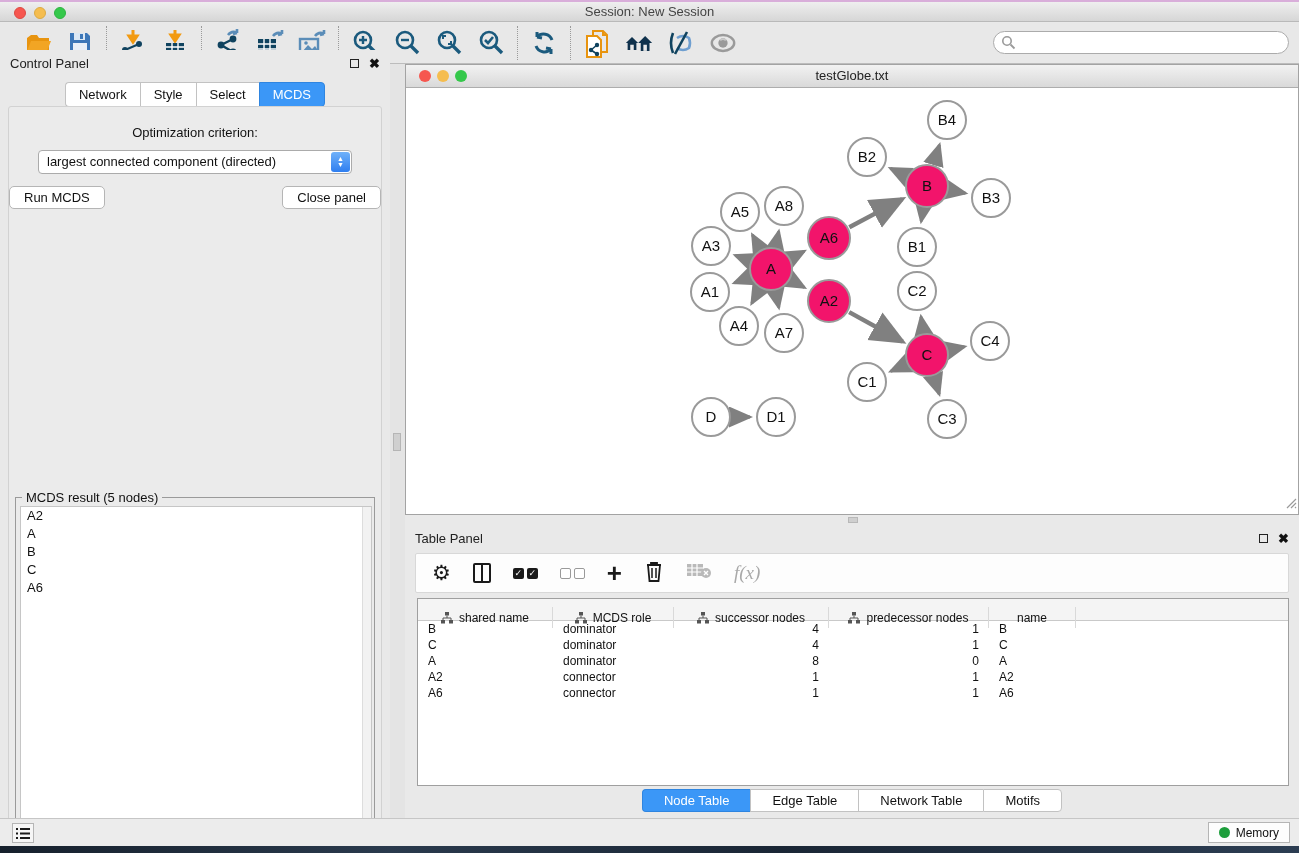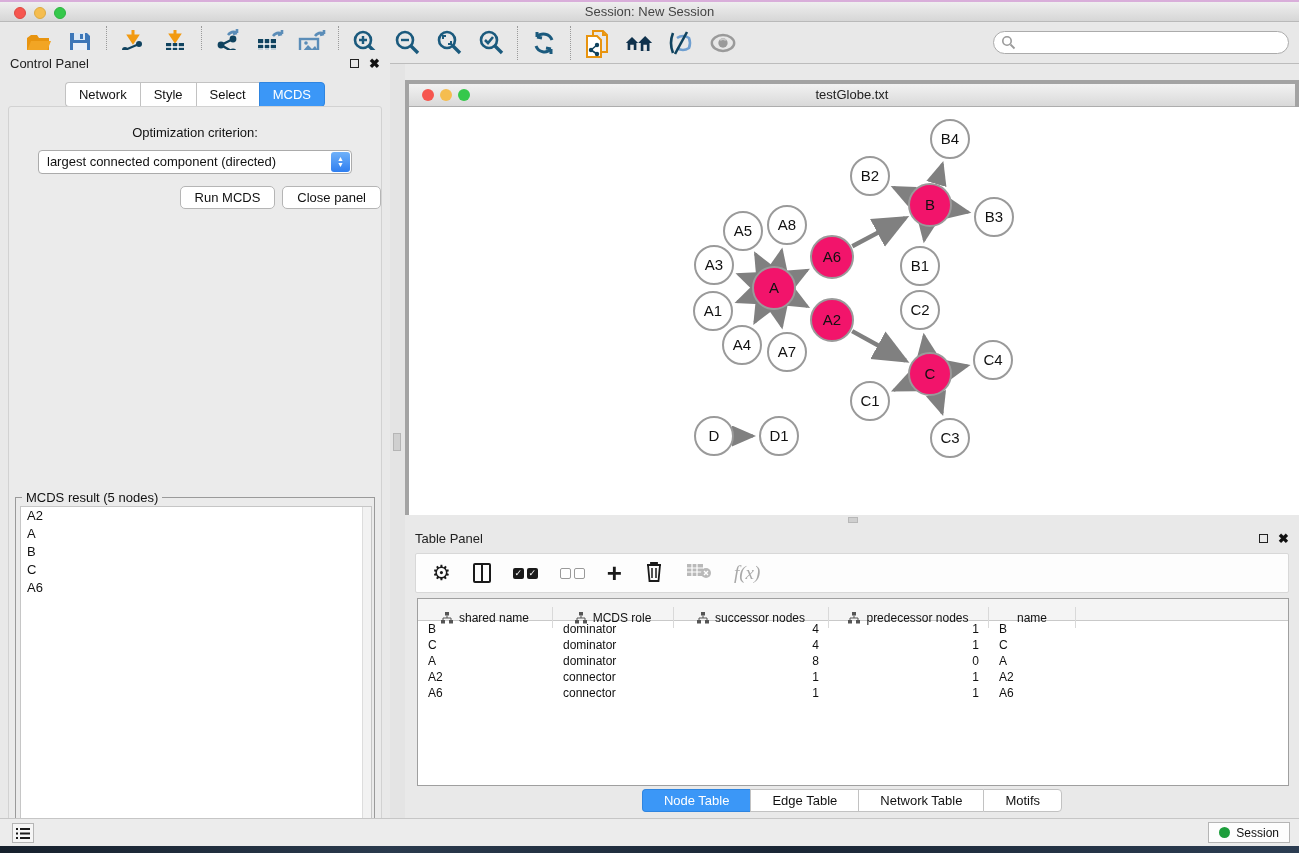--- a/index.html
+++ b/index.html
@@ -40,34 +40,34 @@
   .cp-tab:last-child { border-right:1px solid #c2c2c2; border-radius:0 4px 4px 0; }
   .cp-tab.active { background:#3b97f7; border-color:#2f85e0; color:#fff; }
   .cp-body { position:absolute; left:8px; top:56px; width:374px; height:748px; background:#ebebeb;
     border:1px solid #d2d2d2; border-radius:3px; height:744px; }
   .opt-label { text-align:center; font-size:13px; color:#111; margin-top:18px; }
   .dropdown { position:relative; margin:10px auto 0; width:314px; height:24px; background:#fff;
     border:1px solid #ababab; border-radius:4px; font-size:13px; line-height:22px; padding-left:8px; color:#111; cursor:pointer; }
   .dd-stepper { position:absolute; right:1px; top:1px; width:19px; height:20px; border-radius:3px;
     background:linear-gradient(#6fb1f9,#2e7ef0); display:flex; flex-direction:column; align-items:center; justify-content:center; }
   .dd-stepper span { color:#fff; font-size:7px; line-height:6px; }
-  .btn-row { display:flex; justify-content:flex-end; gap:7px; margin-top:12px; }
+  .btn-row { display:flex; justify-content:space-between; gap:7px; margin-top:12px; }
   .mac-btn { background:#fff; border:1px solid #b5b5b5; border-radius:5px; font-size:13px; padding:3px 14px; color:#111; cursor:pointer; }
   .result-box { position:absolute; left:6px; top:390px; width:360px; height:344px; border:1px solid #9a9a9a; }
   .result-legend { position:absolute; left:6px; top:-8px; background:#ebebeb; padding:0 4px; font-size:13px; color:#111; }
   .result-list { position:absolute; left:4px; top:8px; width:352px; height:332px; background:#fff;
     border:1px solid #c6c6c6; font-size:13px; overflow:hidden; }
   .result-list .item { padding:1px 6px; line-height:16px; color:#111; }
   .result-scroll { position:absolute; right:0; top:0; width:9px; height:100%; background:#f2f2f2; border-left:1px solid #ddd; }
   .cp-divider { position:absolute; left:390px; top:64px; width:15px; height:754px; background:#e4e4e4; }
   .cp-divider .grab { position:absolute; left:3px; top:369px; width:8px; height:18px; background:#cfcfcf; border:1px solid #b5b5b5; }
 
   
-  .net-frame { position:absolute; left:405px; top:80px; width:894px; height:451px;
-    border:4px solid #a3a3a3; background:#fff; }
+  .net-frame { position:absolute; left:405px; top:64px; width:894px; height:451px;
+    border:1px solid #a3a3a3; background:#fff; }
   .net-titlebar { height:23px; background:linear-gradient(#f2f2f2,#d9d9d9); border-bottom:1px solid #adadad; position:relative; }
   .net-titlebar .title { text-align:center; font-size:13px; color:#222; line-height:22px; }
   .ntl { position:absolute; top:5px; width:12px; height:12px; border-radius:50%; }
   .ntl.red{left:13px;background:#f6564f;} .ntl.yellow{left:31px;background:#f5bd4f;} .ntl.green{left:49px;background:#35c84b;}
   .net-canvas { position:relative; width:892px; height:426px; background:#fff; overflow:hidden; }
   .resize-grip { position:absolute; right:1px; bottom:1px; }
 
   .hsplit { position:absolute; left:405px; top:515px; width:894px; height:10px; background:#e9e9e9; }
   .hsplit .grab { position:absolute; left:443px; top:2px; width:10px; height:6px; background:#cfcfcf; border:1px solid #b8b8b8; }
 
@@ -574,17 +574,17 @@
           <rect x="0" y="1" width="2" height="2" fill="#1a1a1a"></rect>
           <rect x="4" y="1" width="10" height="2" fill="#1a1a1a"></rect>
           <rect x="0" y="5.5" width="2" height="2" fill="#1a1a1a"></rect>
           <rect x="4" y="5.5" width="10" height="2" fill="#1a1a1a"></rect>
           <rect x="0" y="10" width="2" height="2" fill="#1a1a1a"></rect>
           <rect x="4" y="10" width="10" height="2" fill="#1a1a1a"></rect>
         </svg>
     </span>
     <span class="memory-btn">
       <span class="memdot"></span>
-      <span>Session</span>
+      <span>Memory</span>
     </span>
   </div>
 </div>
 <div class="desktop-strip"></div>
 
 </body></html>

